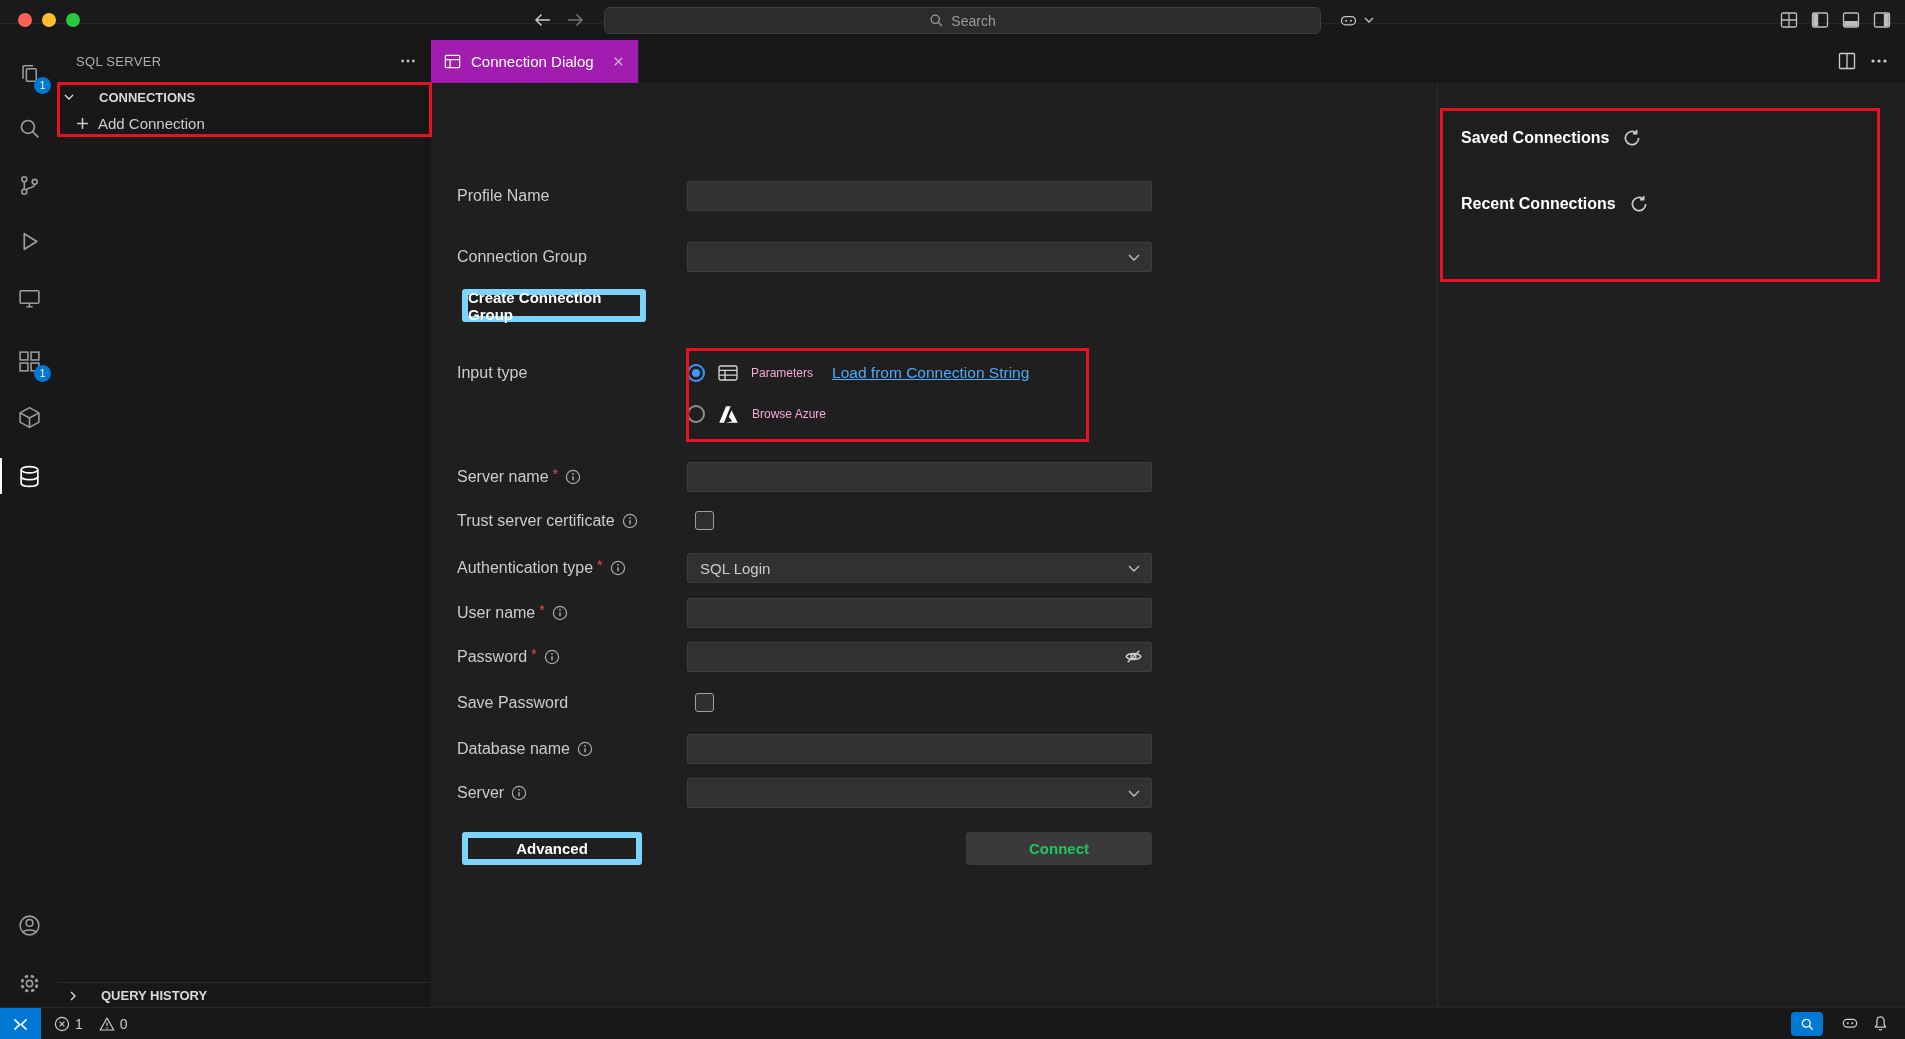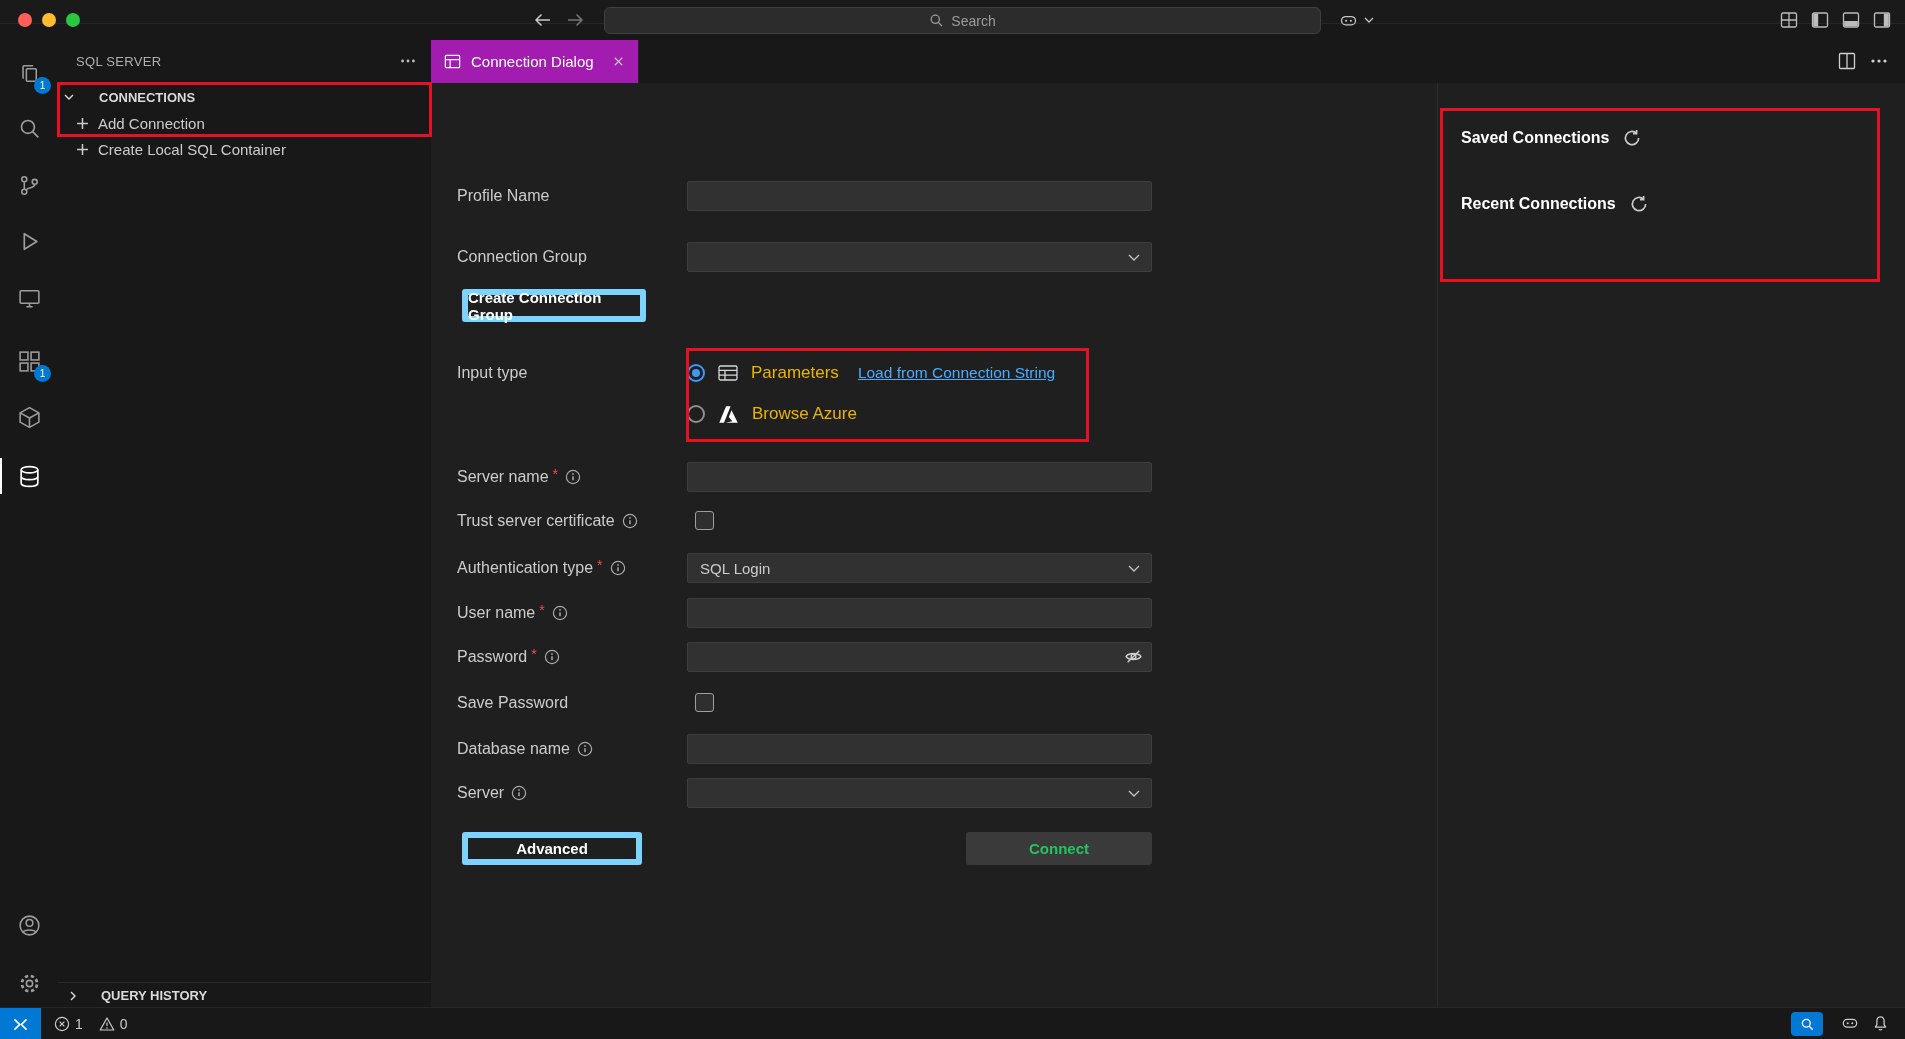--- a/index.html
+++ b/index.html
@@ -78,21 +78,21 @@
   .btn-secondary{background:transparent;border:6px solid #7dd3fc;color:#ffffff}
   #btn-create-group{left:31px;top:206px;width:184px}
   #btn-advanced{left:31px;top:749px;width:180px}
   #btn-connect{left:535px;top:749px;width:186px;background:#3a3a3a;color:#22c55e;border:none;cursor:default}
   .radio-row{position:absolute;left:256px;height:30px;display:flex;align-items:center;gap:13px}
   #radio-row-1{top:275px}
   #radio-row-2{top:316px}
   .radio{width:18px;height:18px;border-radius:50%;border:2px solid #8f8f8f;position:relative;flex:none;cursor:pointer}
   .radio.selected{border-color:#3b99fc}
   .radio.selected::after{content:"";position:absolute;inset:3px;border-radius:50%;background:#3b99fc}
-  .radio-label{font-size:17px;color:#eab308}
+  .radio-label{font-size:12px;color:#f9a8d4}
   .cs-link{font-size:15.5px;color:var(--link,#4daafc);text-decoration:underline;margin-left:6px;cursor:pointer}
   .ctl-icon{color:#d8d8d8;display:flex}
   #pw-eye{position:absolute;right:9px;top:5px;color:#cfcfcf;cursor:pointer}
   
   #lbl-profile{top:103px}#lbl-group{top:164px}#lbl-inputtype{top:280px}#lbl-server{top:384px}
   #lbl-trust{top:428px}#lbl-auth{top:475px}#lbl-user{top:520px}#lbl-password{top:564px}
   #lbl-savepw{top:610px}#lbl-database{top:656px}#lbl-encrypt{top:700px}
   
   #ctl-profile{top:98px}#ctl-group{top:159px}#ctl-server{top:379px}#ctl-auth{top:470px}
   #ctl-user{top:515px}#ctl-password{top:559px}#ctl-database{top:651px}#ctl-encrypt{top:695px}
@@ -284,28 +284,20 @@
   </div>
 
   <div class="tree-item" id="item-add-connection">
     <span class="plus">
       <svg viewBox="0 0 12 12" width="13" height="13" fill="none" stroke="currentColor" stroke-width="1.4">
           <path d="M6 1 V11 M1 6 H11"></path>
         </svg>
     </span>
     <span>Add Connection</span>
   </div>
-  <div class="tree-item" id="item-create-container">
-    <span class="plus">
-      <svg viewBox="0 0 12 12" width="13" height="13" fill="none" stroke="currentColor" stroke-width="1.4">
-          <path d="M6 1 V11 M1 6 H11"></path>
-        </svg>
-    </span>
-    <span>Create Local SQL Container</span>
-  </div>
 
   <div class="section-header" id="query-history-header">
     <span>
       <svg viewBox="0 0 8 12" width="8" height="12" fill="none" stroke="currentColor" stroke-width="1.4">
           <path d="M2 2 L6 6 L2 10"></path>
         </svg>
     </span>
     <span>QUERY HISTORY</span>
   </div>
 </div>

